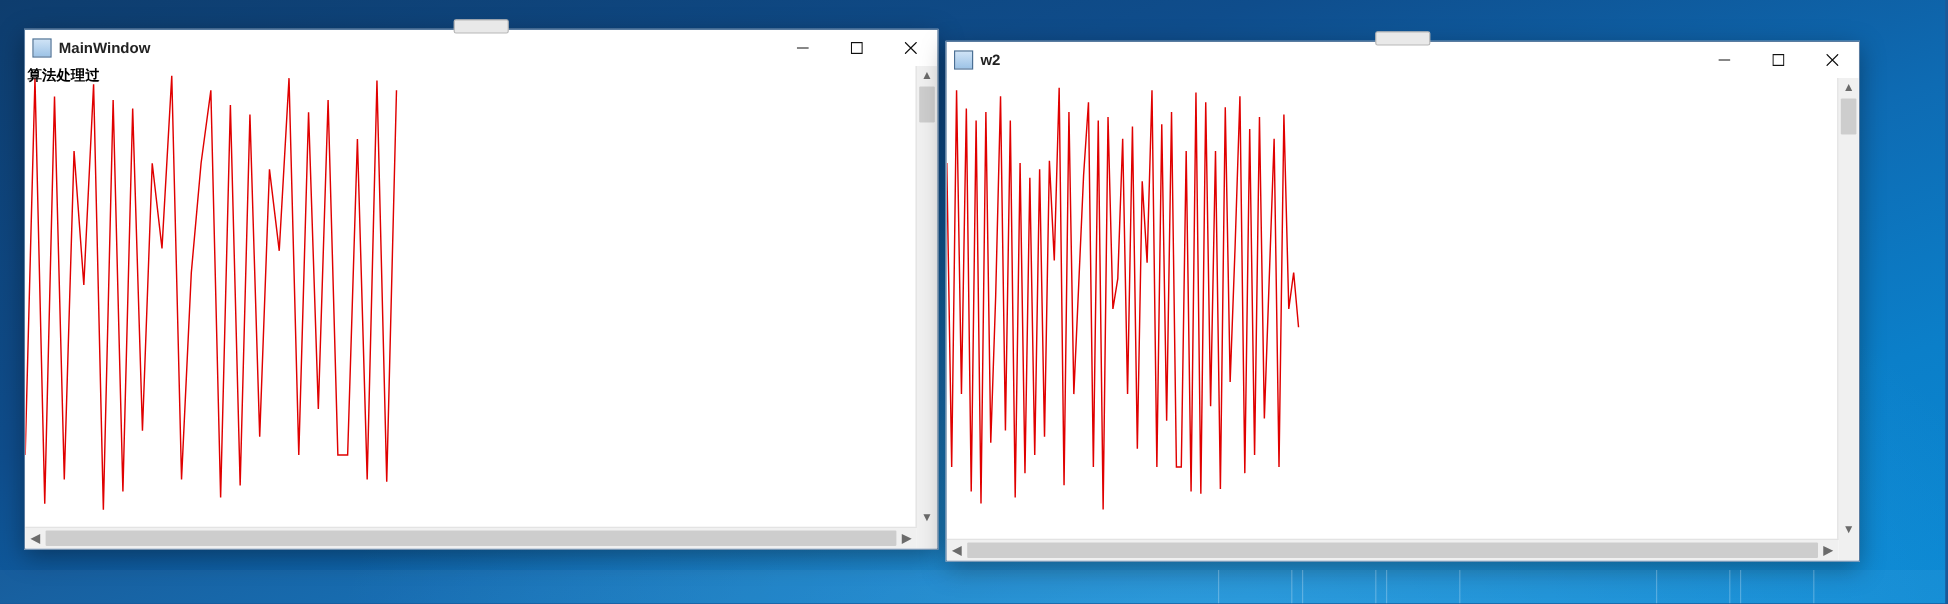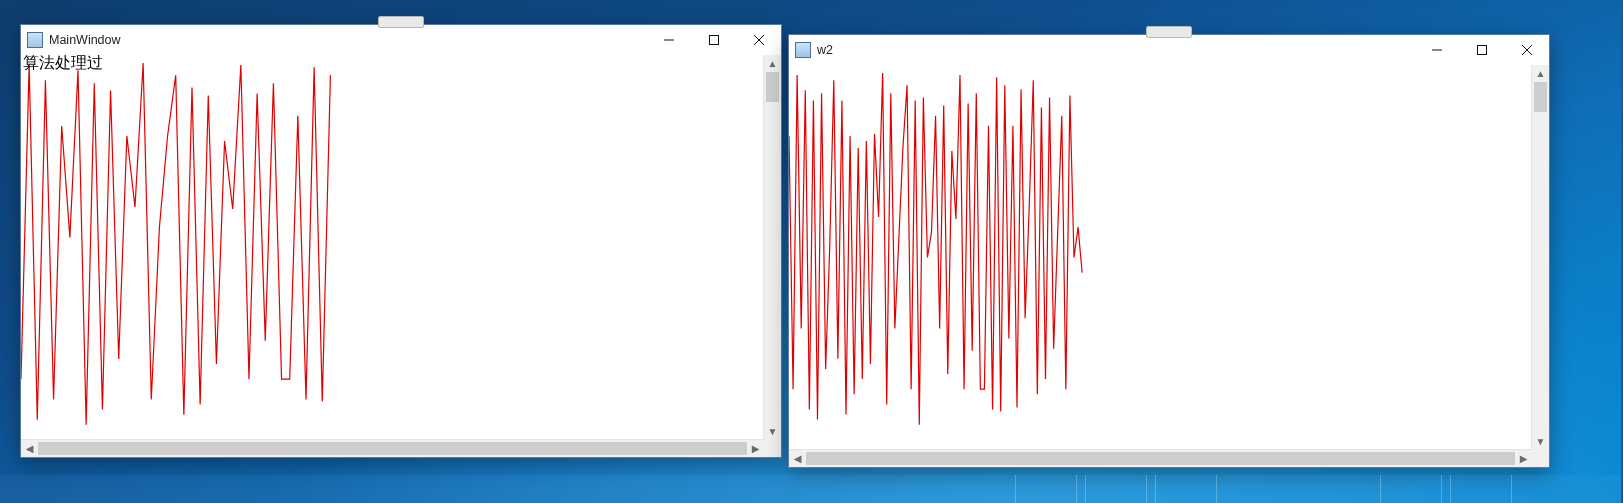--- a/index.html
+++ b/index.html
@@ -14,20 +14,21 @@
     background: #1a5a9a;
   }
 
   .desktop {
     position: relative;
     width: 1621px;
     height: 503px;
     background:
       radial-gradient(ellipse 1200px 700px at 1000px 550px, rgba(90,200,255,.35) 0%, rgba(90,200,255,0) 60%),
       linear-gradient(160deg, #0e3d6e 0%, #0f4d8c 35%, #0e6bb3 60%, #0b7fc9 80%, #0a88d3 100%);
+    font-weight: bold;
   }
 
   
   .taskbar {
     position: absolute;
     left: 0; right: 0; bottom: 0;
     height: 28px;
     background: rgba(255,255,255,0.04);
     pointer-events: none;
   }
@@ -106,21 +107,21 @@
   .canvas-wrap {
     position: absolute;
     left: 0; top: 0; right: 17px; bottom: 17px;
     background: #ffffff;
   }
   .canvas-wrap svg { width: 100%; height: 100%; display: block; }
   .corner-label {
     position: absolute;
     left: 0; top: 0;
     padding: 0 2px;
-    font-size: 16px;
+    font-size: 12px;
     color: #000;
     background: transparent;
     line-height: 16px;
   }
 
   
   .vscroll {
     position: absolute;
     right: 0; top: 0; bottom: 17px;
     width: 17px;

